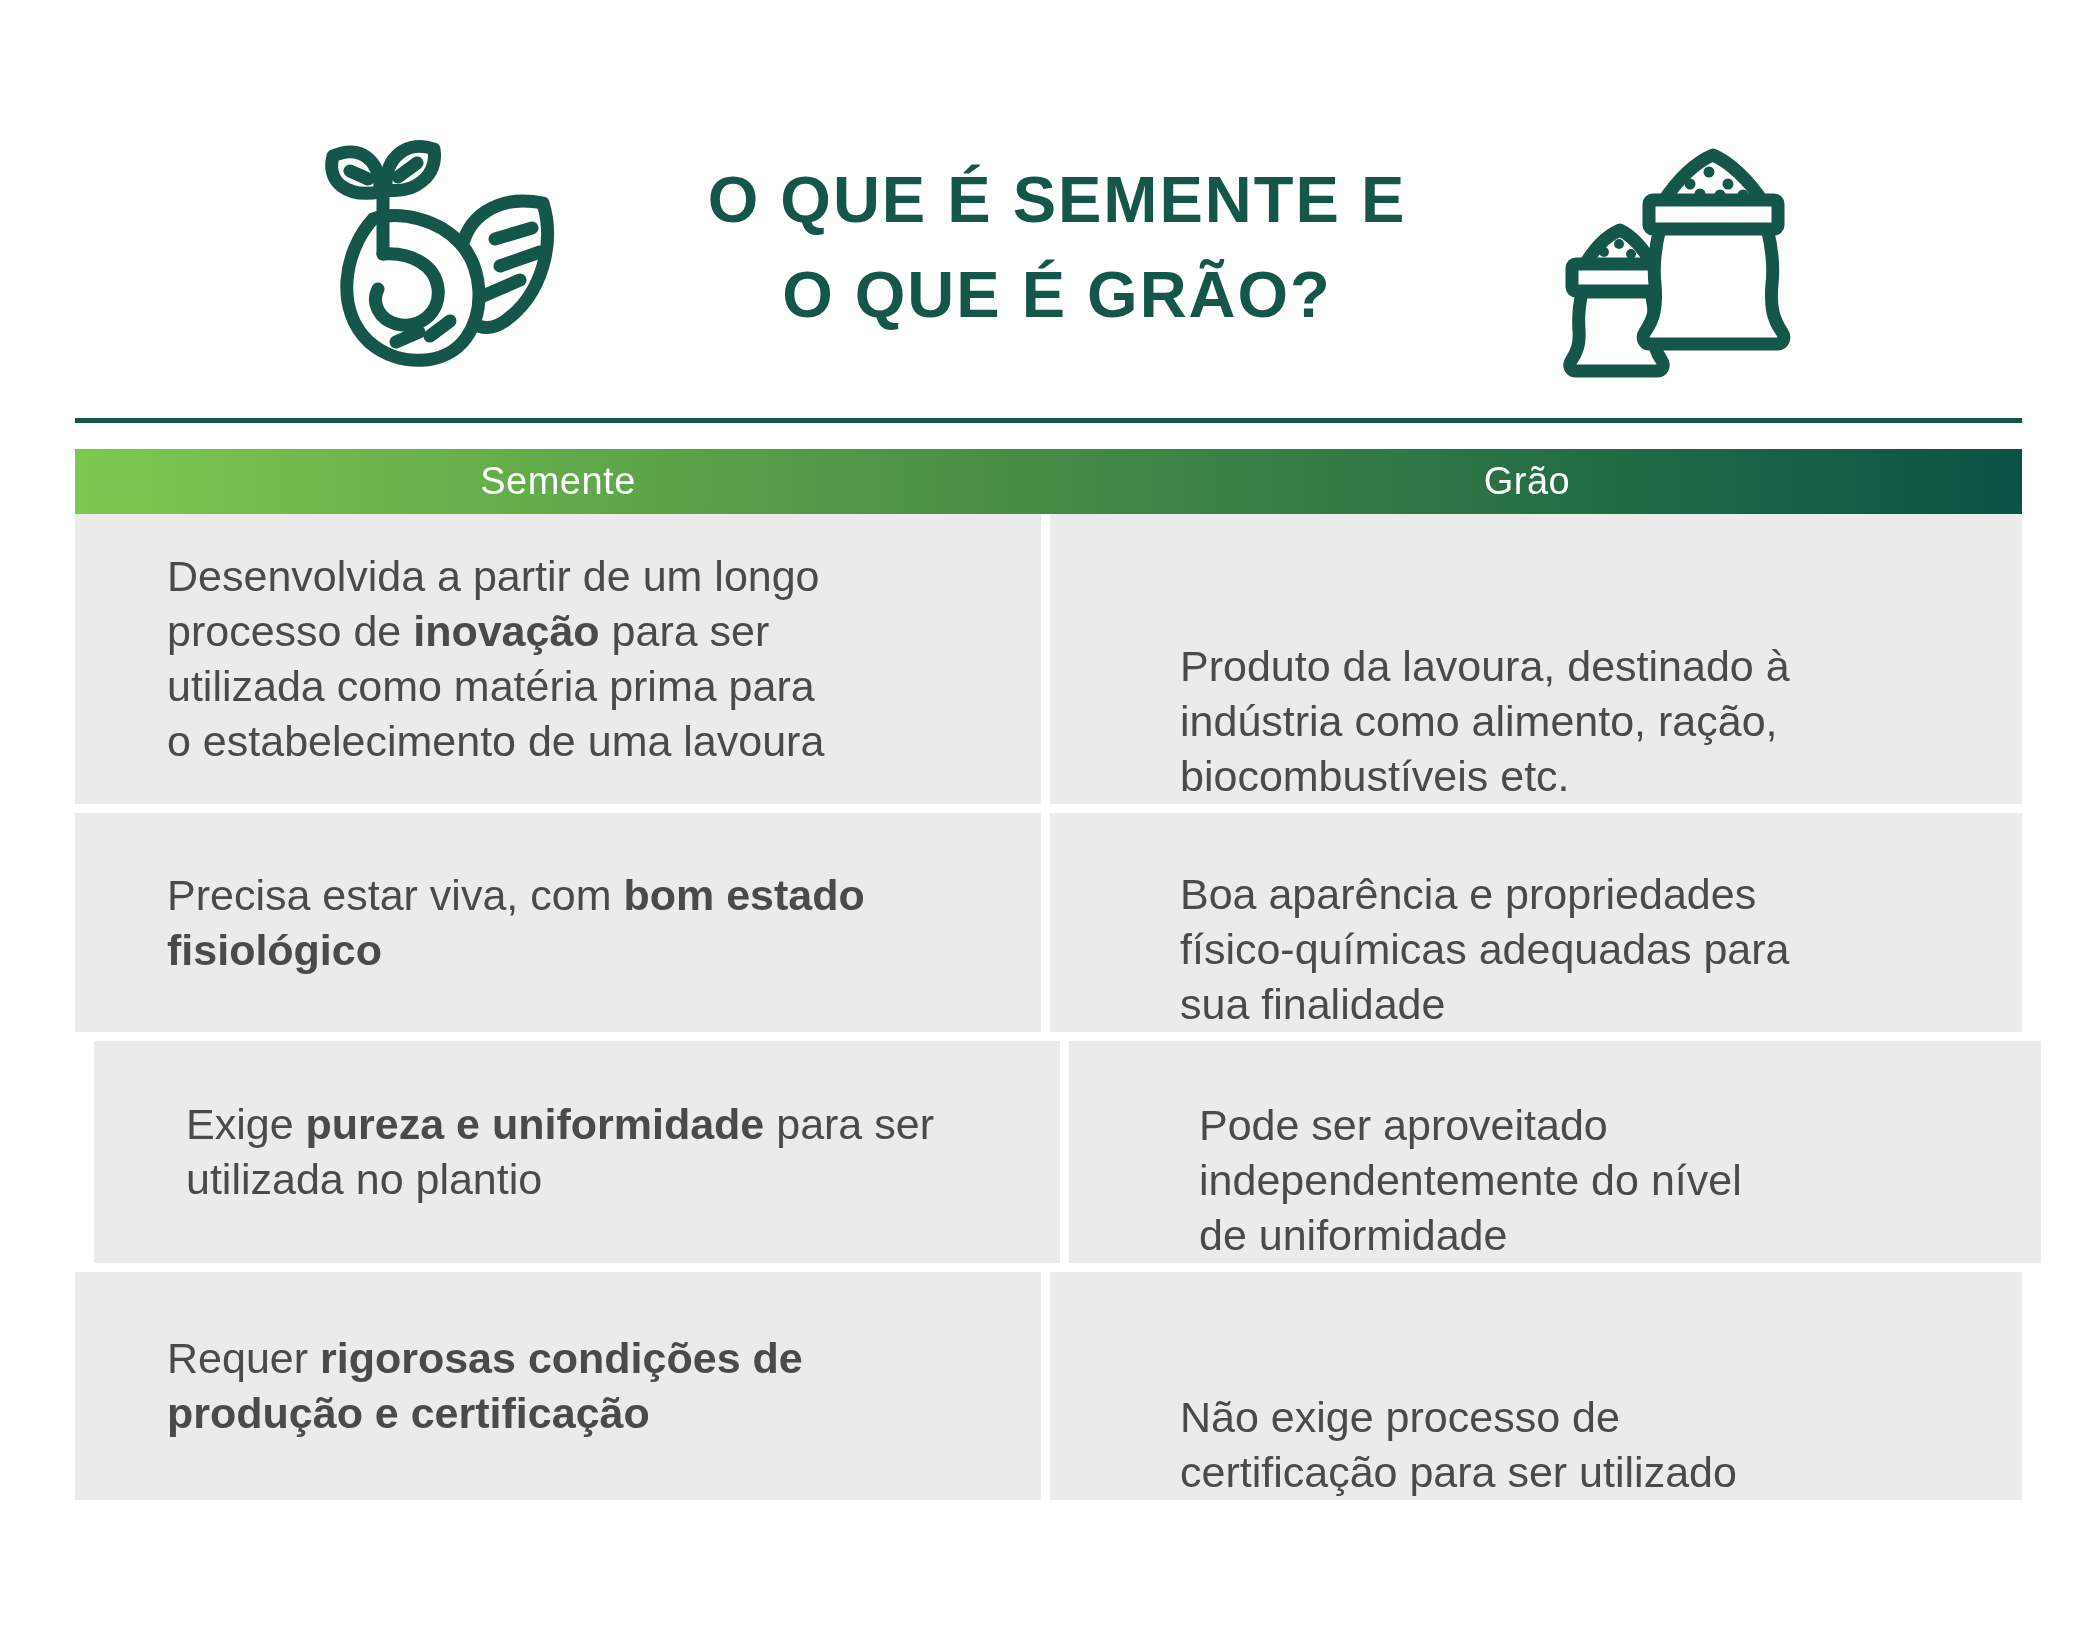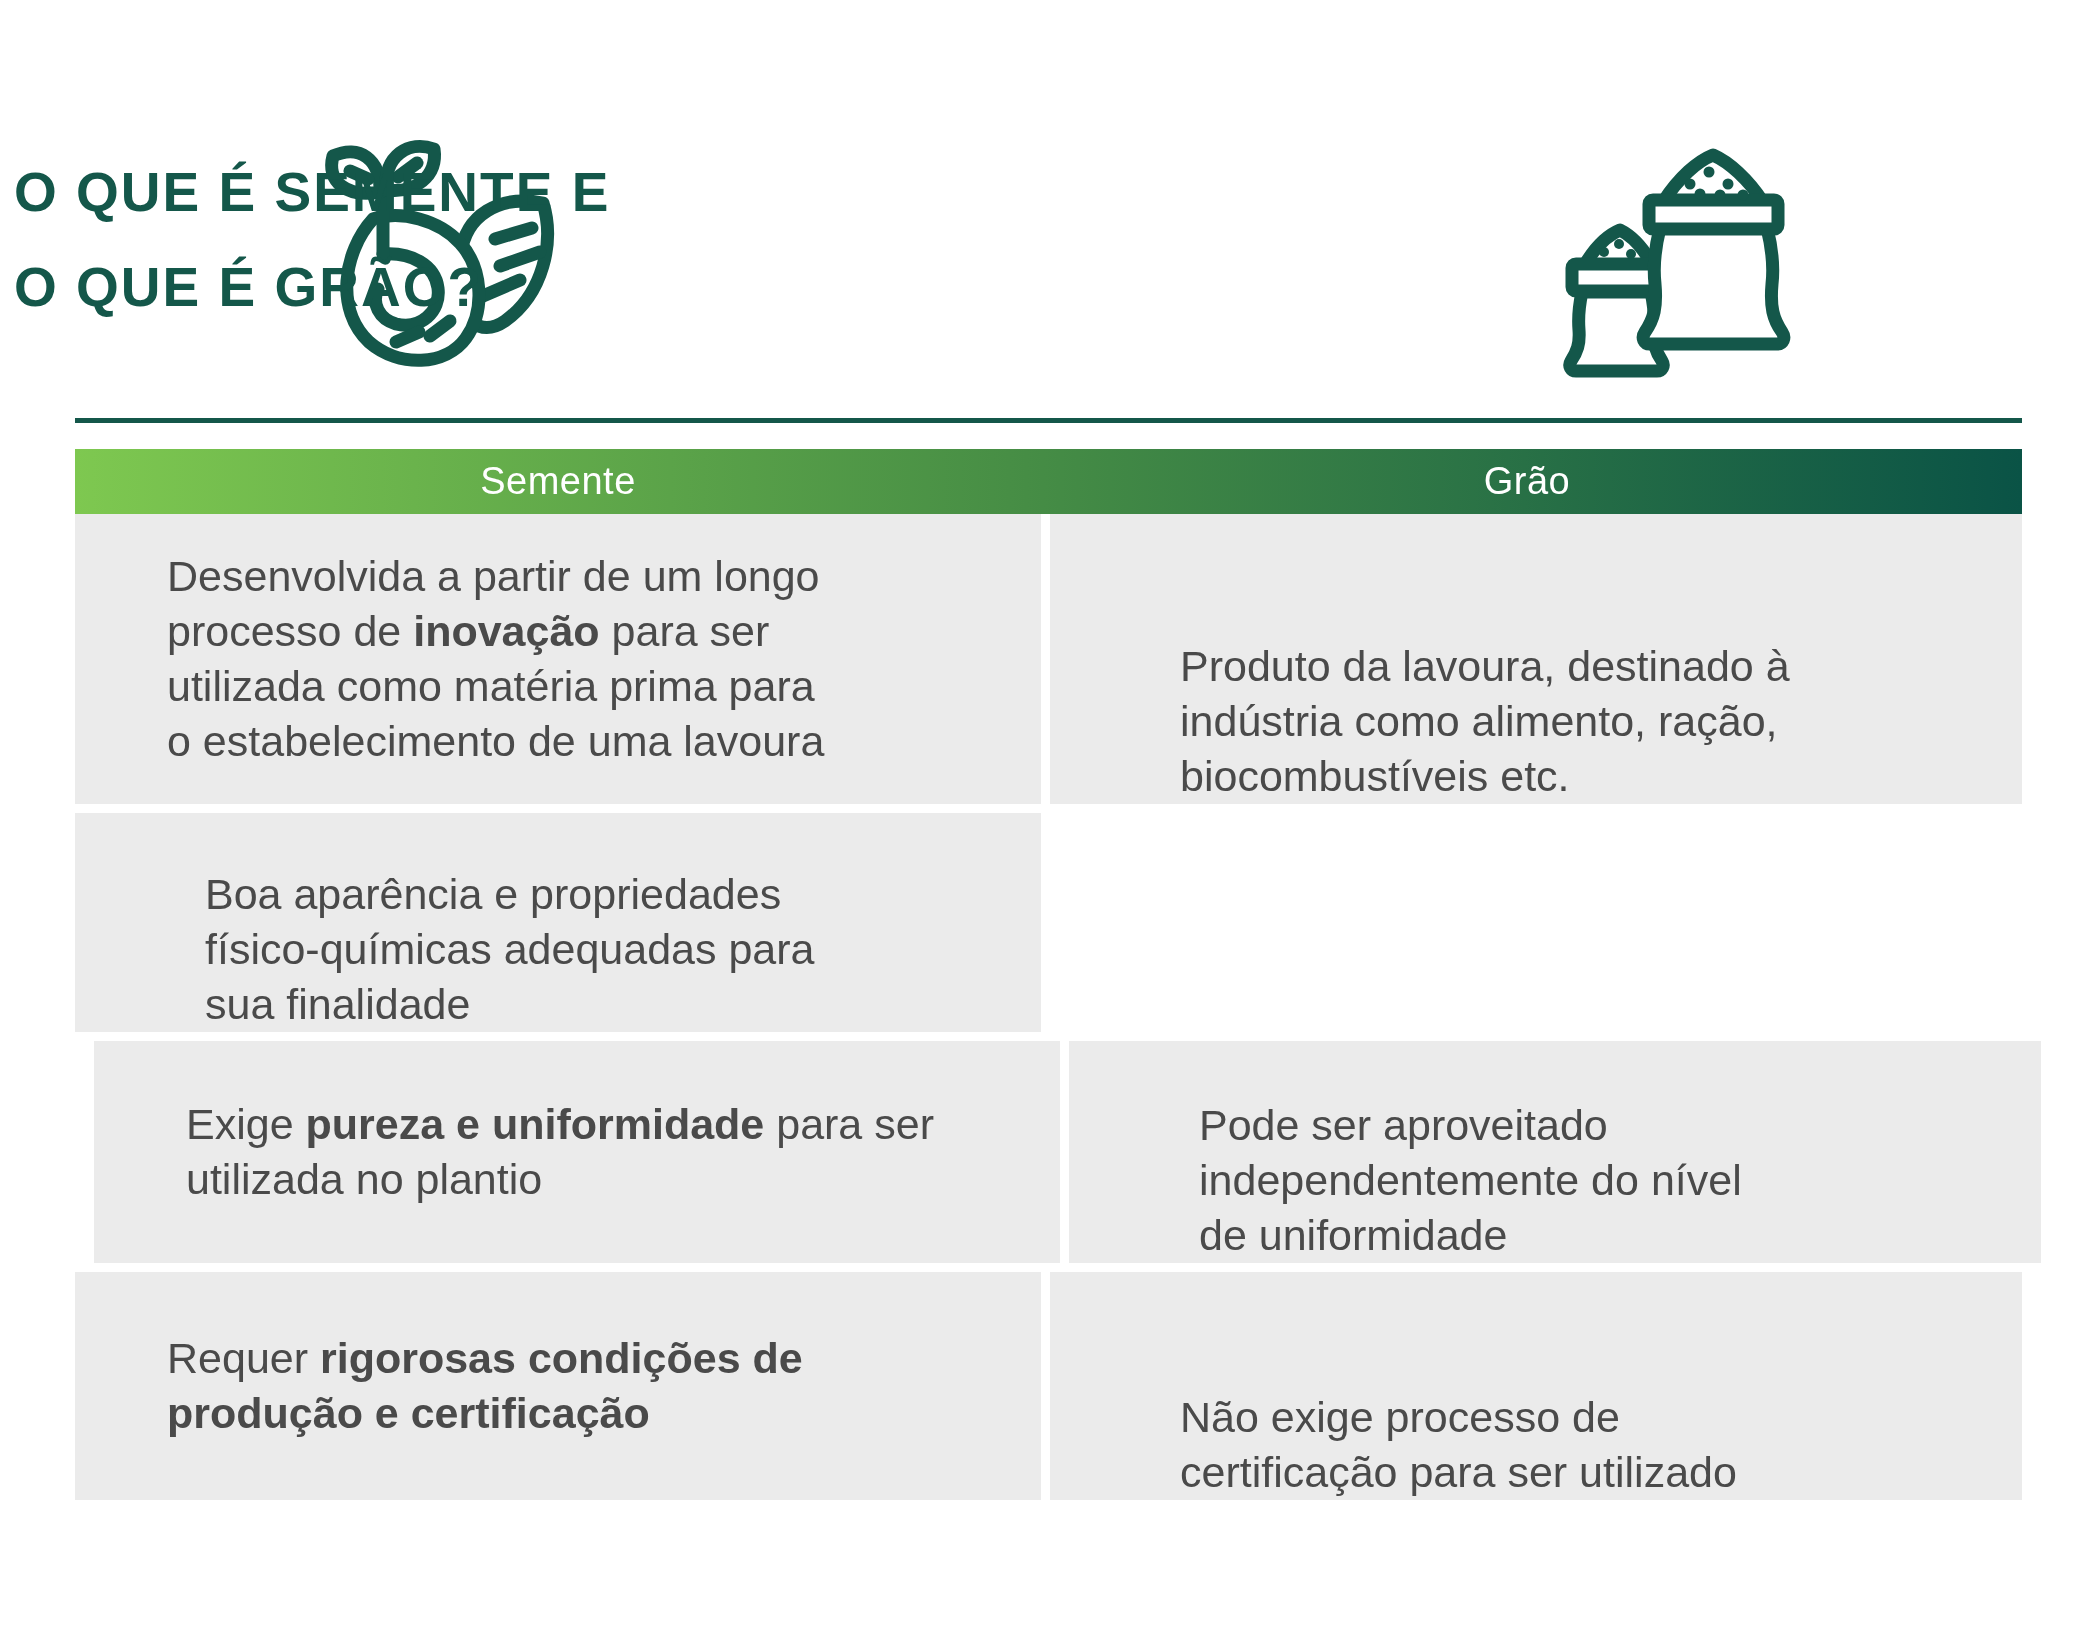--- a/index.html
+++ b/index.html
@@ -11,22 +11,23 @@
     overflow:hidden;
   }
   
   .hero{position:absolute;left:0;top:0;width:2100px;height:430px;}
   .icon{position:absolute;color:var(--icon-green,#14574A);}
   .icon svg{width:100%;height:100%;display:block;}
   .icon-seed{left:298px;top:102px;width:302px;height:284px;}
   .icon-sacks{left:1562px;top:104px;width:300px;height:278px;}
   .title{
     position:absolute;left:14px;right:0;top:108px;
+    text-align:center;
     color:var(--title-green,#14574A);
-    font-weight:700;font-size:55px;line-height:95px;letter-spacing:2px;
+    font-weight:700;font-size:65px;line-height:95px;letter-spacing:2px;
   }
   .title span{display:block;}
   
   .top-rule{
     position:absolute;left:75px;top:418px;width:1947px;height:5px;
     background:var(--divider-line,#14574A);
   }
   
   .table{position:absolute;left:75px;top:449px;width:1947px;}
   .thead{
@@ -142,20 +143,24 @@
 utilizada como matéria prima para
 o estabelecimento de uma lavoura</span></div>
           </div>
           <div class="td right">
             <div class="cell-text"><span>Produto da lavoura, destinado à
 indústria como alimento, ração,
 biocombustíveis etc.</span></div>
           </div>
         </div>
         <div class="tr r2">
+          <div class="td left">
+            <div class="cell-text"><span>Precisa estar viva, com </span><b>bom estado
+fisiológico</b></div>
+          </div>
           <div class="td right">
             <div class="cell-text"><span>Boa aparência e propriedades
 físico-químicas adequadas para
 sua finalidade</span></div>
           </div>
         </div>
         <div class="tr r3">
           <div class="td left">
             <div class="cell-text"><span>Exige </span><b>pureza e uniformidade</b><span> para ser
 utilizada no plantio</span></div>

